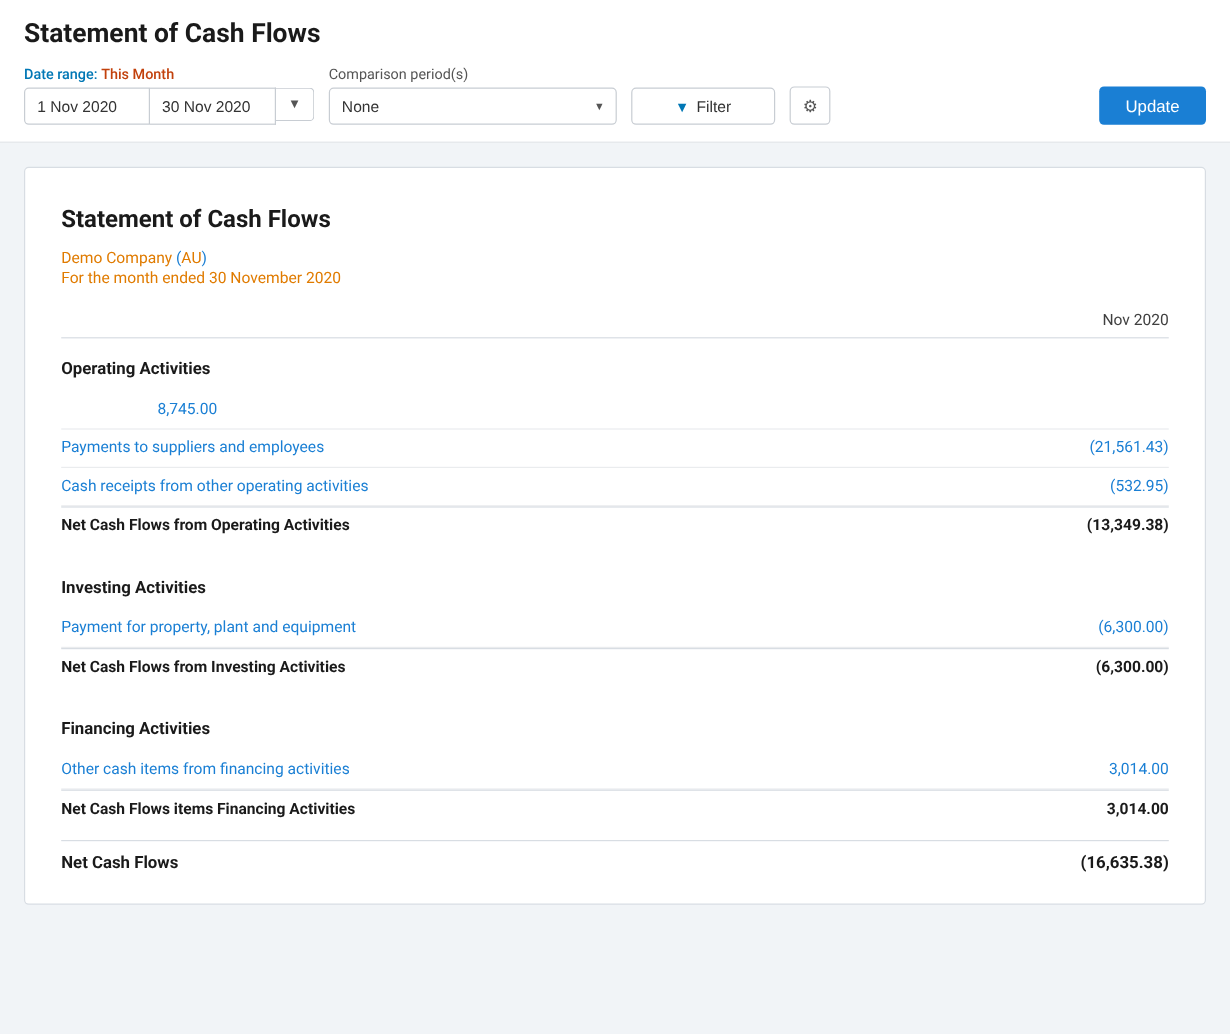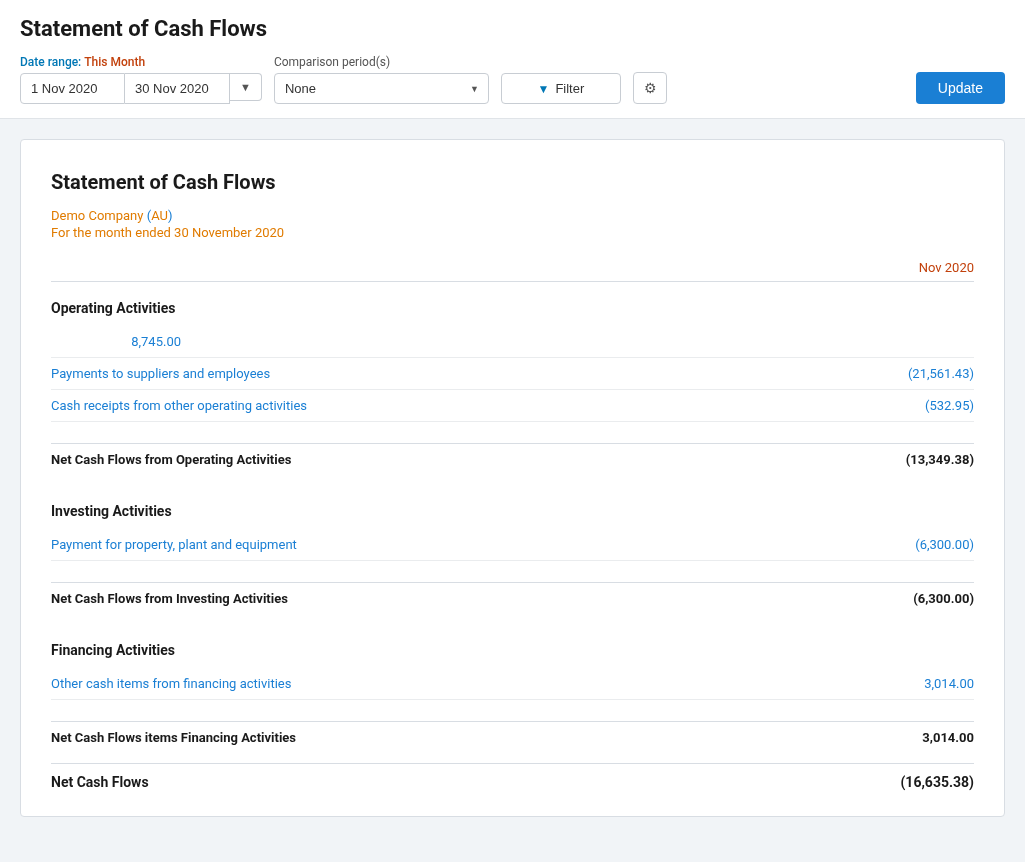--- a/index.html
+++ b/index.html
@@ -77,21 +77,21 @@
       font-size: 12px;
       color: #555;
     }
     .comparison-select {
       border: 1px solid #c8cdd3;
       border-radius: 4px;
       padding: 7px 30px 7px 10px;
       font-size: 13px;
       color: #333;
       background: #fff;
-      width: 215px;
+      width: 240px;
       appearance: none;
       -webkit-appearance: none;
       background-image: none;
       outline: none;
       cursor: pointer;
       position: relative;
     }
     .select-wrapper {
       position: relative;
       display: inline-block;
@@ -176,41 +176,40 @@
       color: #e07b00;
     }
     .col-header-row {
       display: flex;
       justify-content: flex-end;
       border-bottom: 1px solid #d8dde3;
       padding-bottom: 6px;
       margin-bottom: 0;
     }
     .col-header {
-      color: #c2410c;
+      color: #404040;
       font-size: 13px;
       width: 130px;
       text-align: right;
     }
     .section-header {
       font-weight: 700;
       font-size: 14px;
       color: #1a1a1a;
       padding: 18px 0 10px 0;
     }
     .data-row {
       display: flex;
       justify-content: space-between;
       align-items: center;
       padding: 8px 0;
       border-bottom: 1px solid #eaecee;
     }
     .data-row:last-child {
       border-bottom: none;
-      margin-top: 21px;
     }
     .row-label {
       font-size: 13px;
       color: #1a7fd4;
       flex: 1;
     }
     .row-label.bold {
       color: #1a1a1a;
       font-weight: 700;
     }

